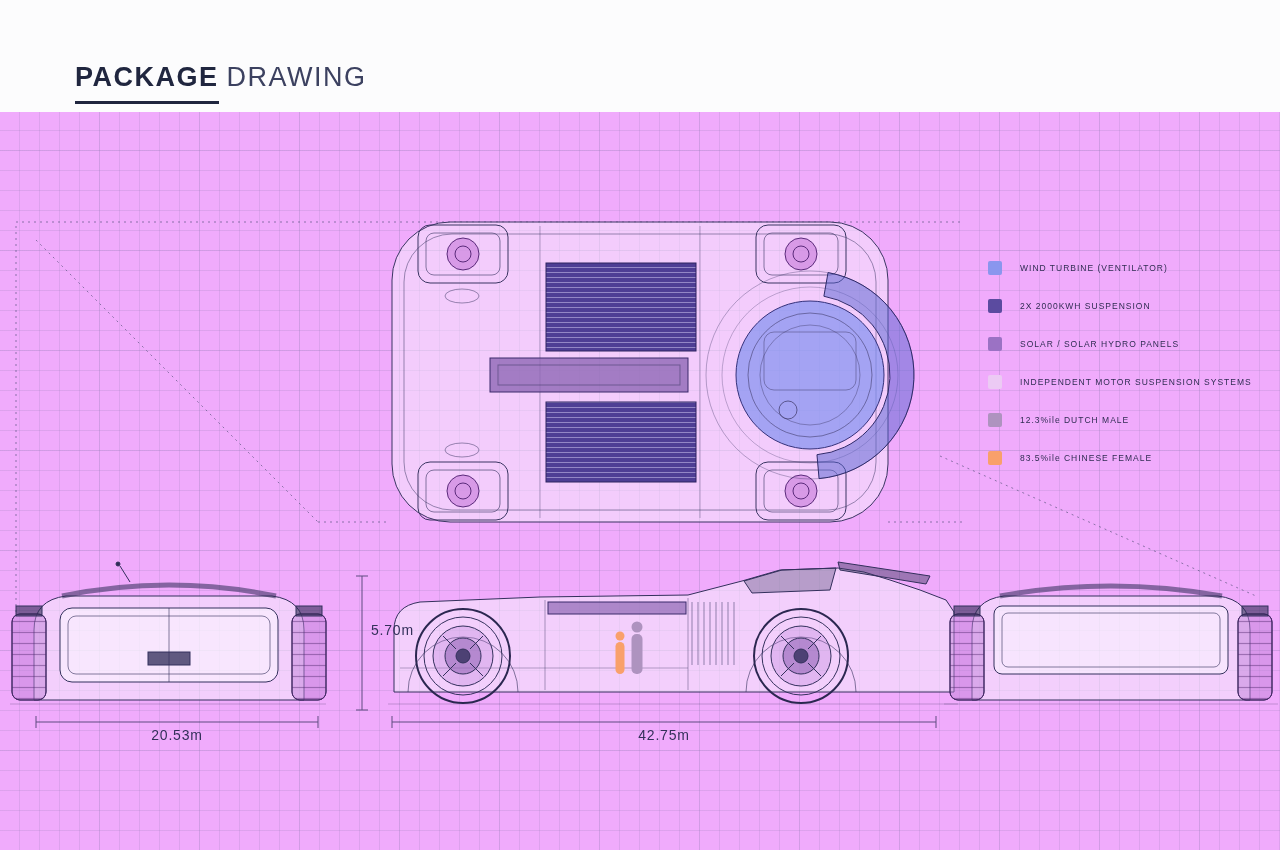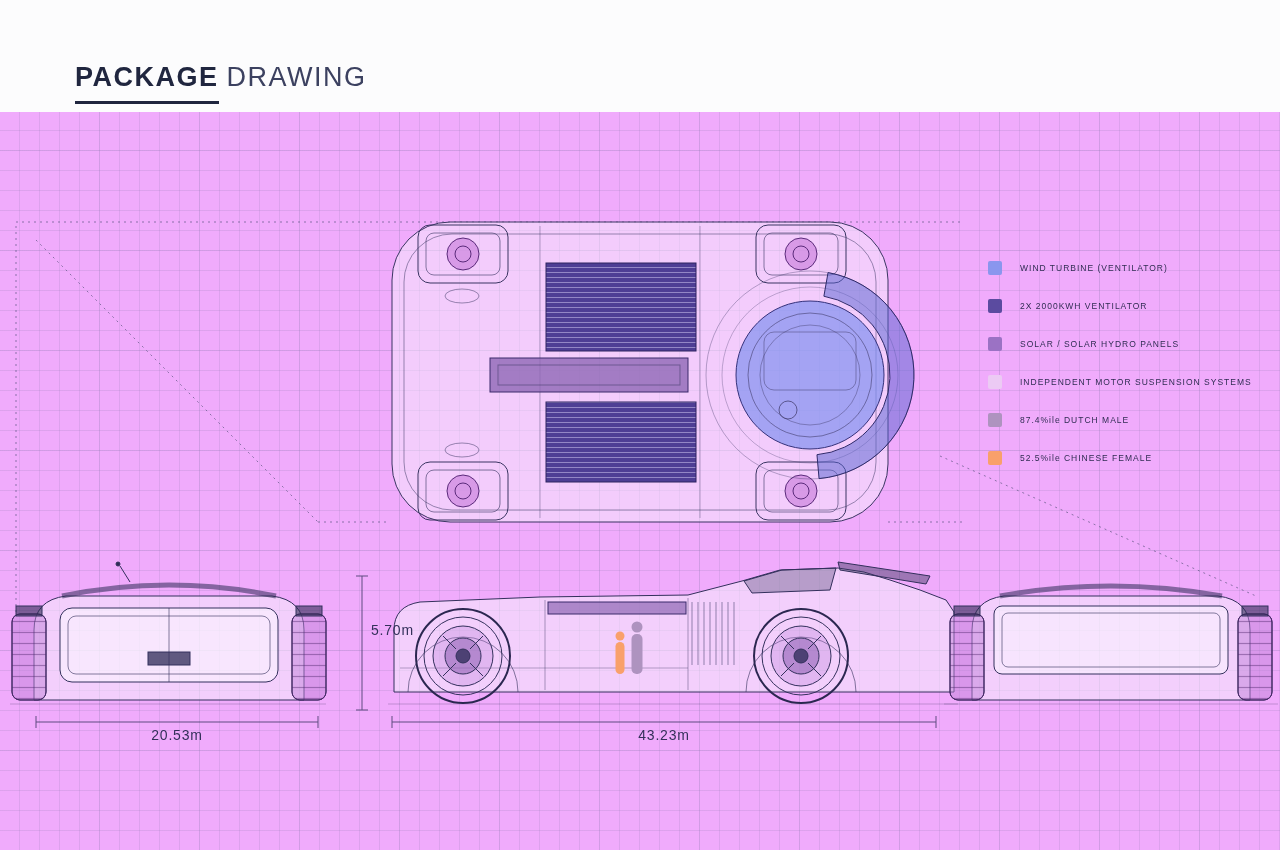--- a/index.html
+++ b/index.html
@@ -226,37 +226,37 @@
     <h1 class="title"><span class="title-bold">PACKAGE</span><span class="title-light">DRAWING</span></h1>
   </header>
 
   <div class="legend">
     <div class="legend-row">
       <span class="legend-swatch" style="background: rgb(138, 150, 238);"></span>
       <span class="legend-label">WIND TURBINE (VENTILATOR)</span>
     </div>
     <div class="legend-row">
       <span class="legend-swatch" style="background: rgb(91, 75, 160);"></span>
-      <span class="legend-label">2X 2000KWH VENTILATOR</span>
+      <span class="legend-label">2X 2000KWH SUSPENSION</span>
     </div>
     <div class="legend-row">
       <span class="legend-swatch" style="background: rgb(155, 114, 196);"></span>
       <span class="legend-label">SOLAR / SOLAR HYDRO PANELS</span>
     </div>
     <div class="legend-row">
       <span class="legend-swatch" style="background: rgb(236, 202, 244);"></span>
       <span class="legend-label">INDEPENDENT MOTOR SUSPENSION SYSTEMS</span>
     </div>
     <div class="legend-row">
       <span class="legend-swatch" style="background: rgb(174, 147, 191);"></span>
-      <span class="legend-label">87.4%ile DUTCH MALE</span>
+      <span class="legend-label">12.3%ile DUTCH MALE</span>
     </div>
     <div class="legend-row">
       <span class="legend-swatch" style="background: rgb(249, 160, 107);"></span>
-      <span class="legend-label">52.5%ile CHINESE FEMALE</span>
+      <span class="legend-label">83.5%ile CHINESE FEMALE</span>
     </div>
   </div>
 
   <div class="dim-label dim-front">20.53m</div>
-  <div class="dim-label dim-length">43.23m</div>
+  <div class="dim-label dim-length">42.75m</div>
   <div class="dim-label dim-height">5.70m</div>
 
 </div>
 
 </body></html>

